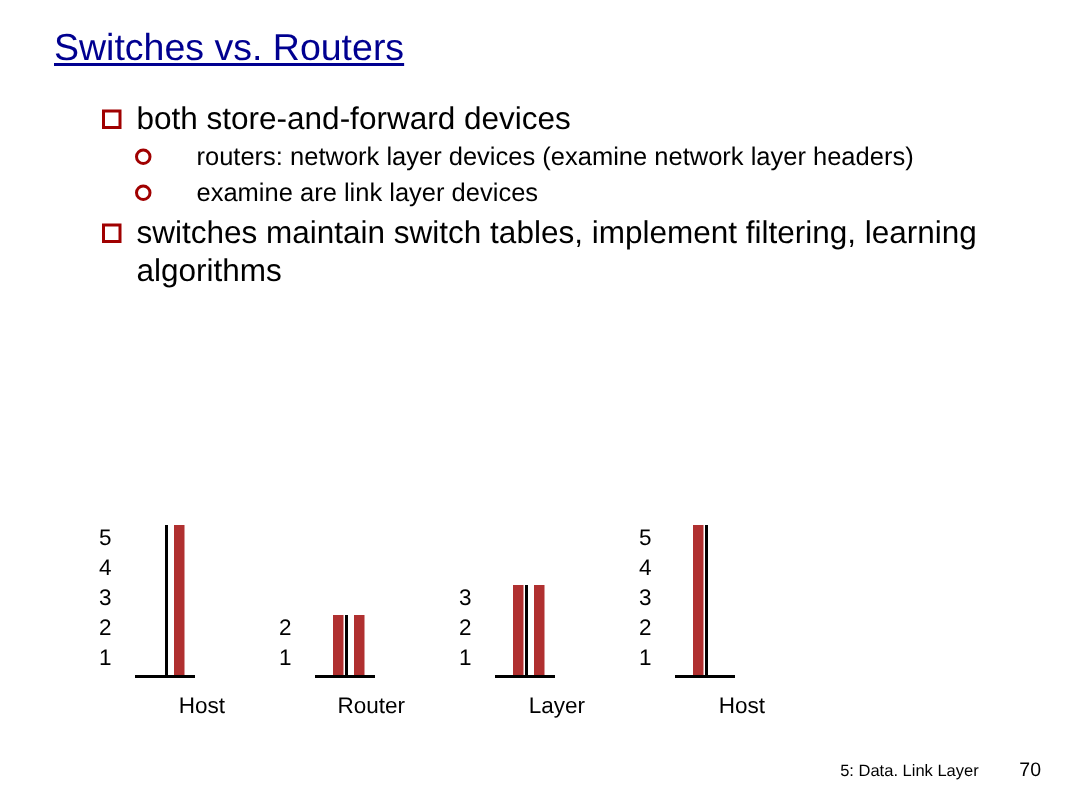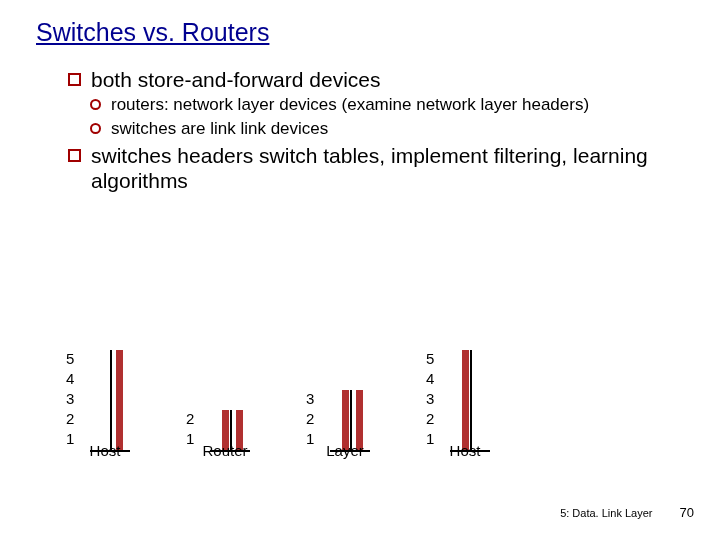--- a/index.html
+++ b/index.html
@@ -35,20 +35,21 @@
     background: #fff;
     margin: 6px 10px 0 0;
     flex: 0 0 auto;
   }
   .lvl2 {
     display: flex;
     align-items: flex-start;
     font-size: 17px;
     margin: 3px 0 0 46px;
     line-height: 1.2;
+    gap: 20px;
   }
   .lvl2 .mark {
     width: 11px; height: 11px;
     border: 2px solid #a00000;
     border-radius: 50%;
     background: #fff;
     margin: 4px 10px 0 0;
     flex: 0 0 auto;
   }
   .diagram {
@@ -79,23 +80,23 @@
     background: #000;
   }
   .col .hline {
     position: absolute;
     left: 30px; top: 100px;
     width: 40px; height: 2px;
     background: #000;
   }
   .col .lbl {
     position: absolute;
-    left: 0; top: 92px;
+    left: 0; top: 112px;
     width: 90px;
-    text-align: center;
+    text-align: right;
     font-size: 15px;
   }
   .bar {
     position: absolute;
     width: 7px;
     background: #b03030;
   }
   .footer {
     position: absolute;
     right: 26px; bottom: 20px;
@@ -115,27 +116,27 @@
   <div class="lvl1">
     <span class="mark"></span>
     <span>both store-and-forward devices</span>
   </div>
   <div class="lvl2">
     <span class="mark"></span>
     <span>routers: network layer devices (examine network layer headers)</span>
   </div>
   <div class="lvl2">
     <span class="mark"></span>
-    <span>switches are link link devices</span>
+    <span>examine are link layer devices</span>
   </div>
 
 
   <div class="lvl1">
     <span class="mark"></span>
-    <span>switches headers switch tables, implement filtering, learning algorithms</span>
+    <span>switches maintain switch tables, implement filtering, learning algorithms</span>
   </div>
 
 </div>
 
 <div class="diagram">
 
   <div class="col" style="left:0px;">
     <div class="nums">
       <div class="num">5</div>
       <div class="num">4</div>

